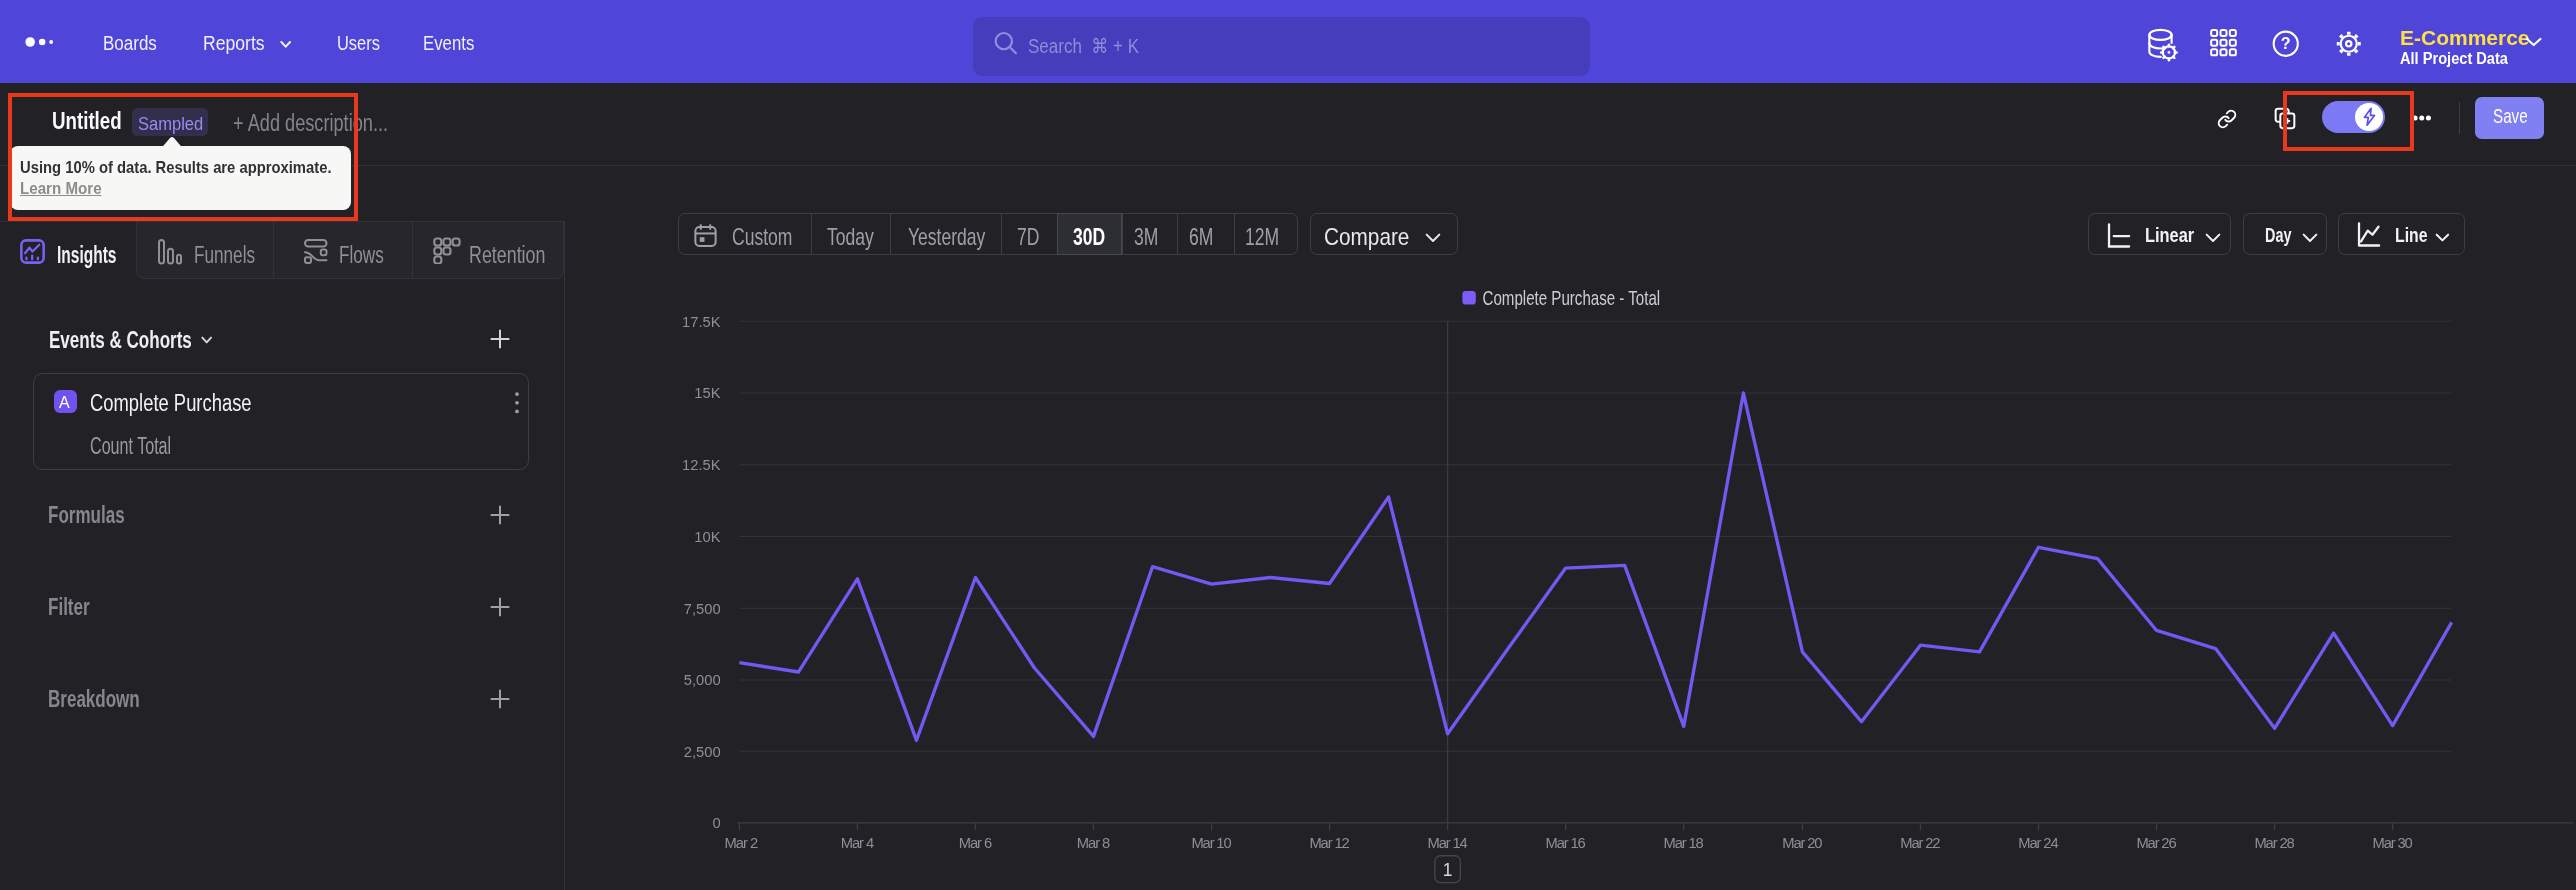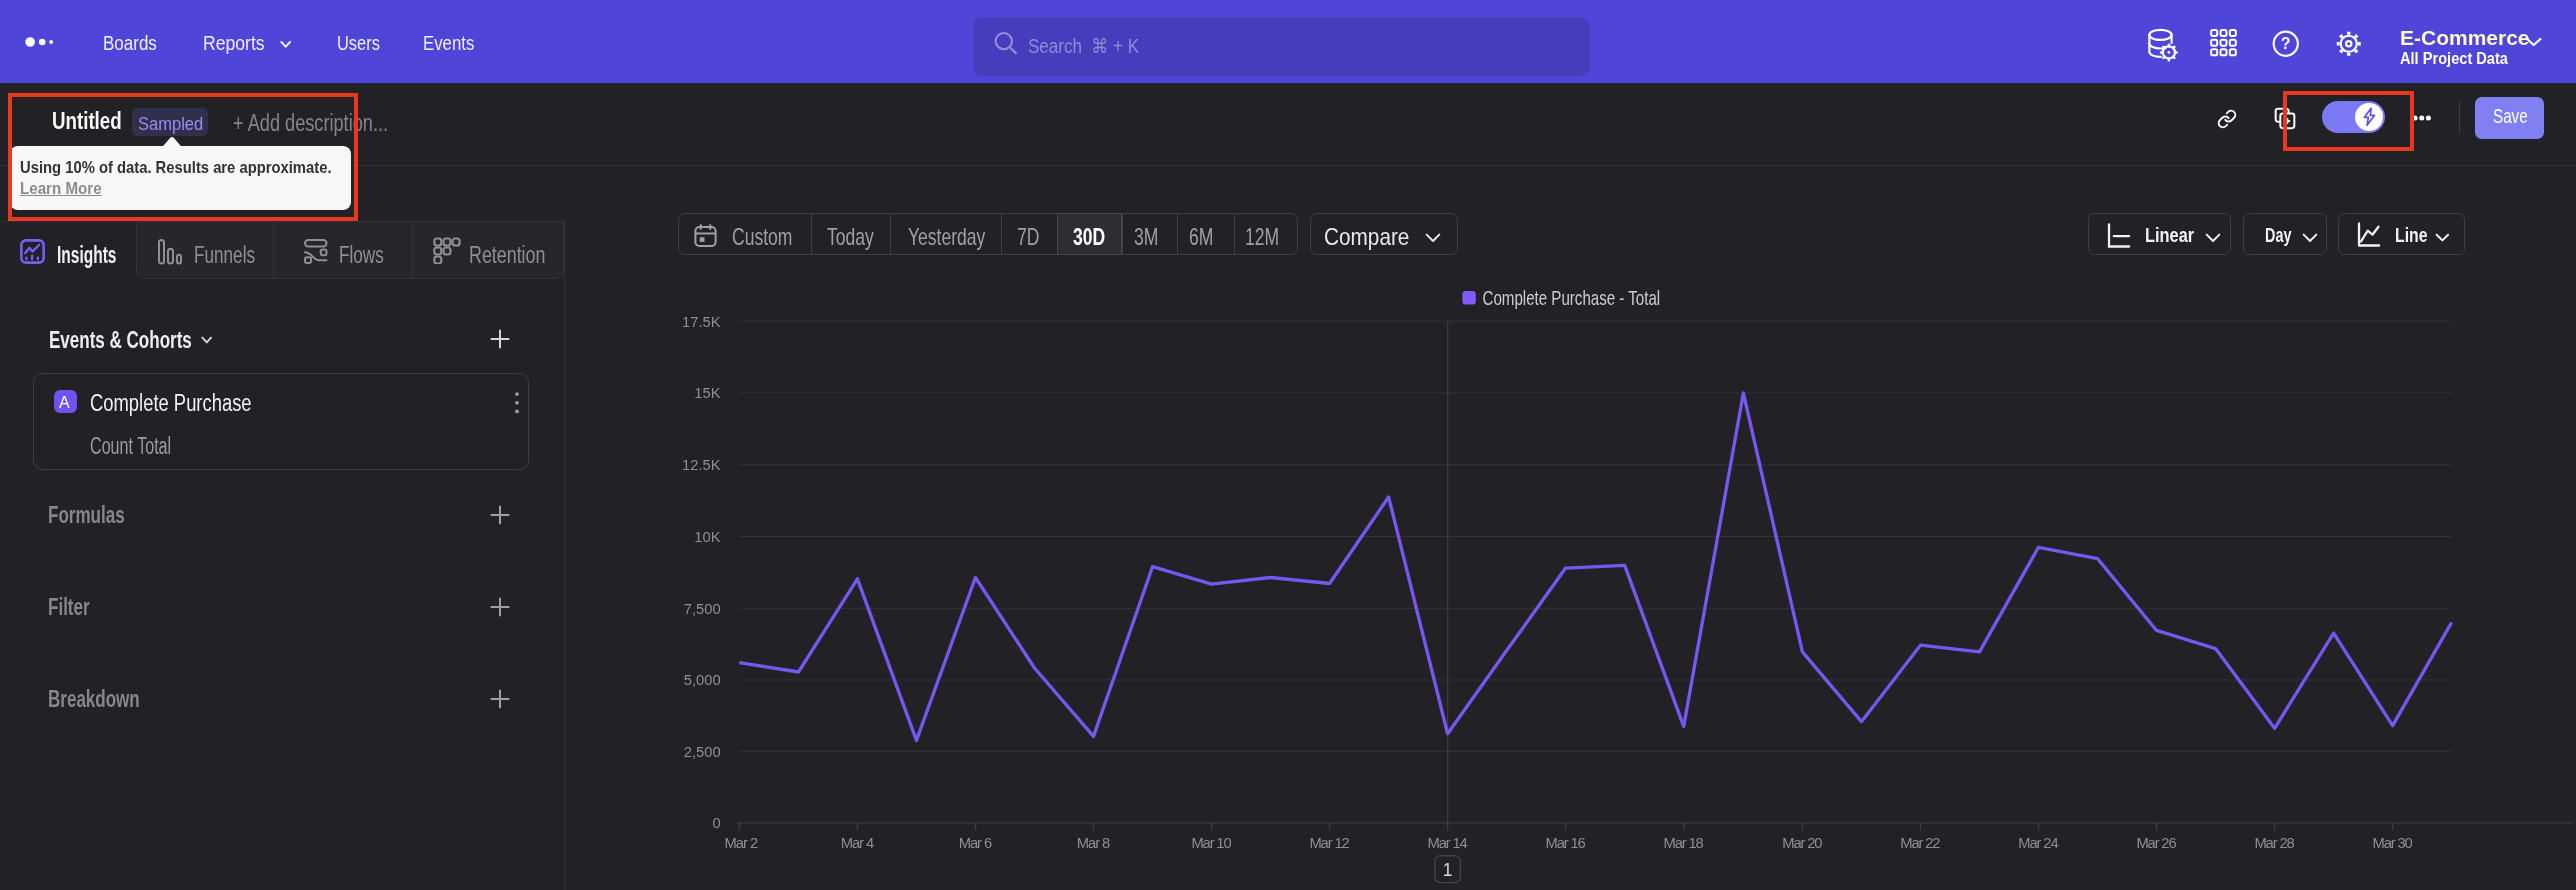--- a/index.html
+++ b/index.html
@@ -84,21 +84,21 @@
             <line x1="20.5" y1="34" x2="20.5" y2="38.4"></line>
           <line x1="2.6" y1="20.5" x2="7" y2="20.5"></line>
             <line x1="34" y1="20.5" x2="38.4" y2="20.5"></line>
           <line x1="7.8" y1="7.8" x2="11" y2="11"></line>
             <line x1="30" y1="30" x2="33.2" y2="33.2"></line>
           <line x1="33.2" y1="7.8" x2="30" y2="11"></line>
             <line x1="11" y1="30" x2="7.8" y2="33.2"></line>
         </g>
       </g>
     </svg>
-    <div class="t" style="left:2400px;top:25.5px;font-size:21px;font-weight:bold;color:#fef9c3;">E-Commerce</div>
+    <div class="t" style="left:2400px;top:25.5px;font-size:21px;font-weight:bold;color:#fde047;">E-Commerce</div>
     <div class="t" style="left:2400px;top:48px;font-size:17.4px;font-weight:bold;color:#fff;transform:scaleX(.84)">All Project Data</div>
     <svg class="abs" style="left:2525px;top:37px" width="17.4" height="10.7" viewBox="0 0 26 16">
       <polyline points="3,3 13,12 23,3" fill="none" stroke="#fff" stroke-width="3.4" stroke-linecap="round" stroke-linejoin="round"></polyline>
     </svg>
   </div>
 
   <div class="abs" style="left:0;top:83px;width:2576px;height:83px;border-bottom:1.3px solid #323238;"></div>
   <div class="t" style="left:52px;top:107px;font-size:24px;font-weight:bold;color:#fafafa;transform:scaleX(.78)">Untitled</div>
   <div class="abs" style="left:132px;top:108px;width:76px;height:27.5px;background:#312f4b;border-radius:5.4px;"></div>
   <div class="t" style="left:138px;top:113px;font-size:19px;color:#968cf2;transform:scaleX(.87)">Sampled</div>

